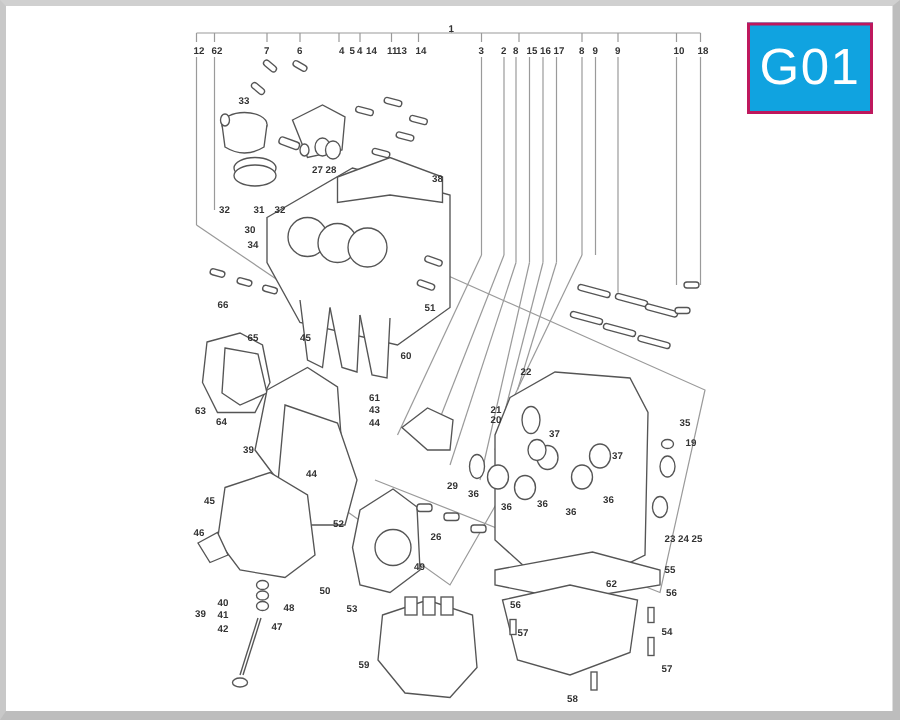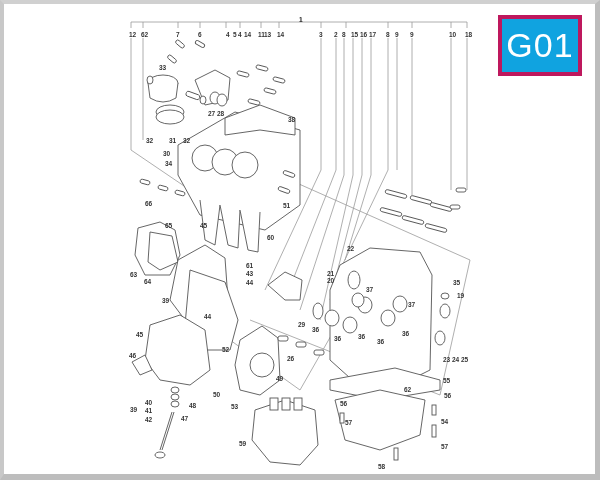--- a/index.html
+++ b/index.html
@@ -1,18 +1,18 @@
 <!DOCTYPE html>
 <html><head>
 <meta charset="utf-8">
 <style>
   html,body{margin:0;padding:0;background:#fff;}
   body{width:600px;height:480px;position:relative;overflow:hidden;font-family:"Liberation Sans",sans-serif;}
   .frame{position:absolute;left:0;top:0;width:600px;height:480px;box-sizing:border-box;border-left:4px solid #c8c8c8;border-top:4px solid #d0d0d0;border-right:5px solid #bdbdbd;border-bottom:6px solid #bdbdbd;background:#fff;}
-  .badge{position:absolute;left:498px;top:15px;width:84px;height:61px;background:#10a3e0;border:4px solid #be185d;box-sizing:border-box;color:#fff;font-size:34px;display:flex;align-items:center;justify-content:center;letter-spacing:1px;}
+  .badge{position:absolute;left:498px;top:15px;width:84px;height:61px;background:#10a3e0;border:2px solid #be185d;box-sizing:border-box;color:#fff;font-size:34px;display:flex;align-items:center;justify-content:center;letter-spacing:1px;}
   svg.diagram{position:absolute;left:0;top:0;}
   .lbl{position:absolute;font-size:6.5px;font-weight:bold;color:#333;line-height:7px;white-space:nowrap;}
 </style>
 </head>
 <body>
 
 <div class="frame"></div>
 
 <svg class="diagram" width="600" height="480" viewBox="0 0 600 480">
   <g stroke="#9a9a9a" stroke-width="0.8" fill="none">

